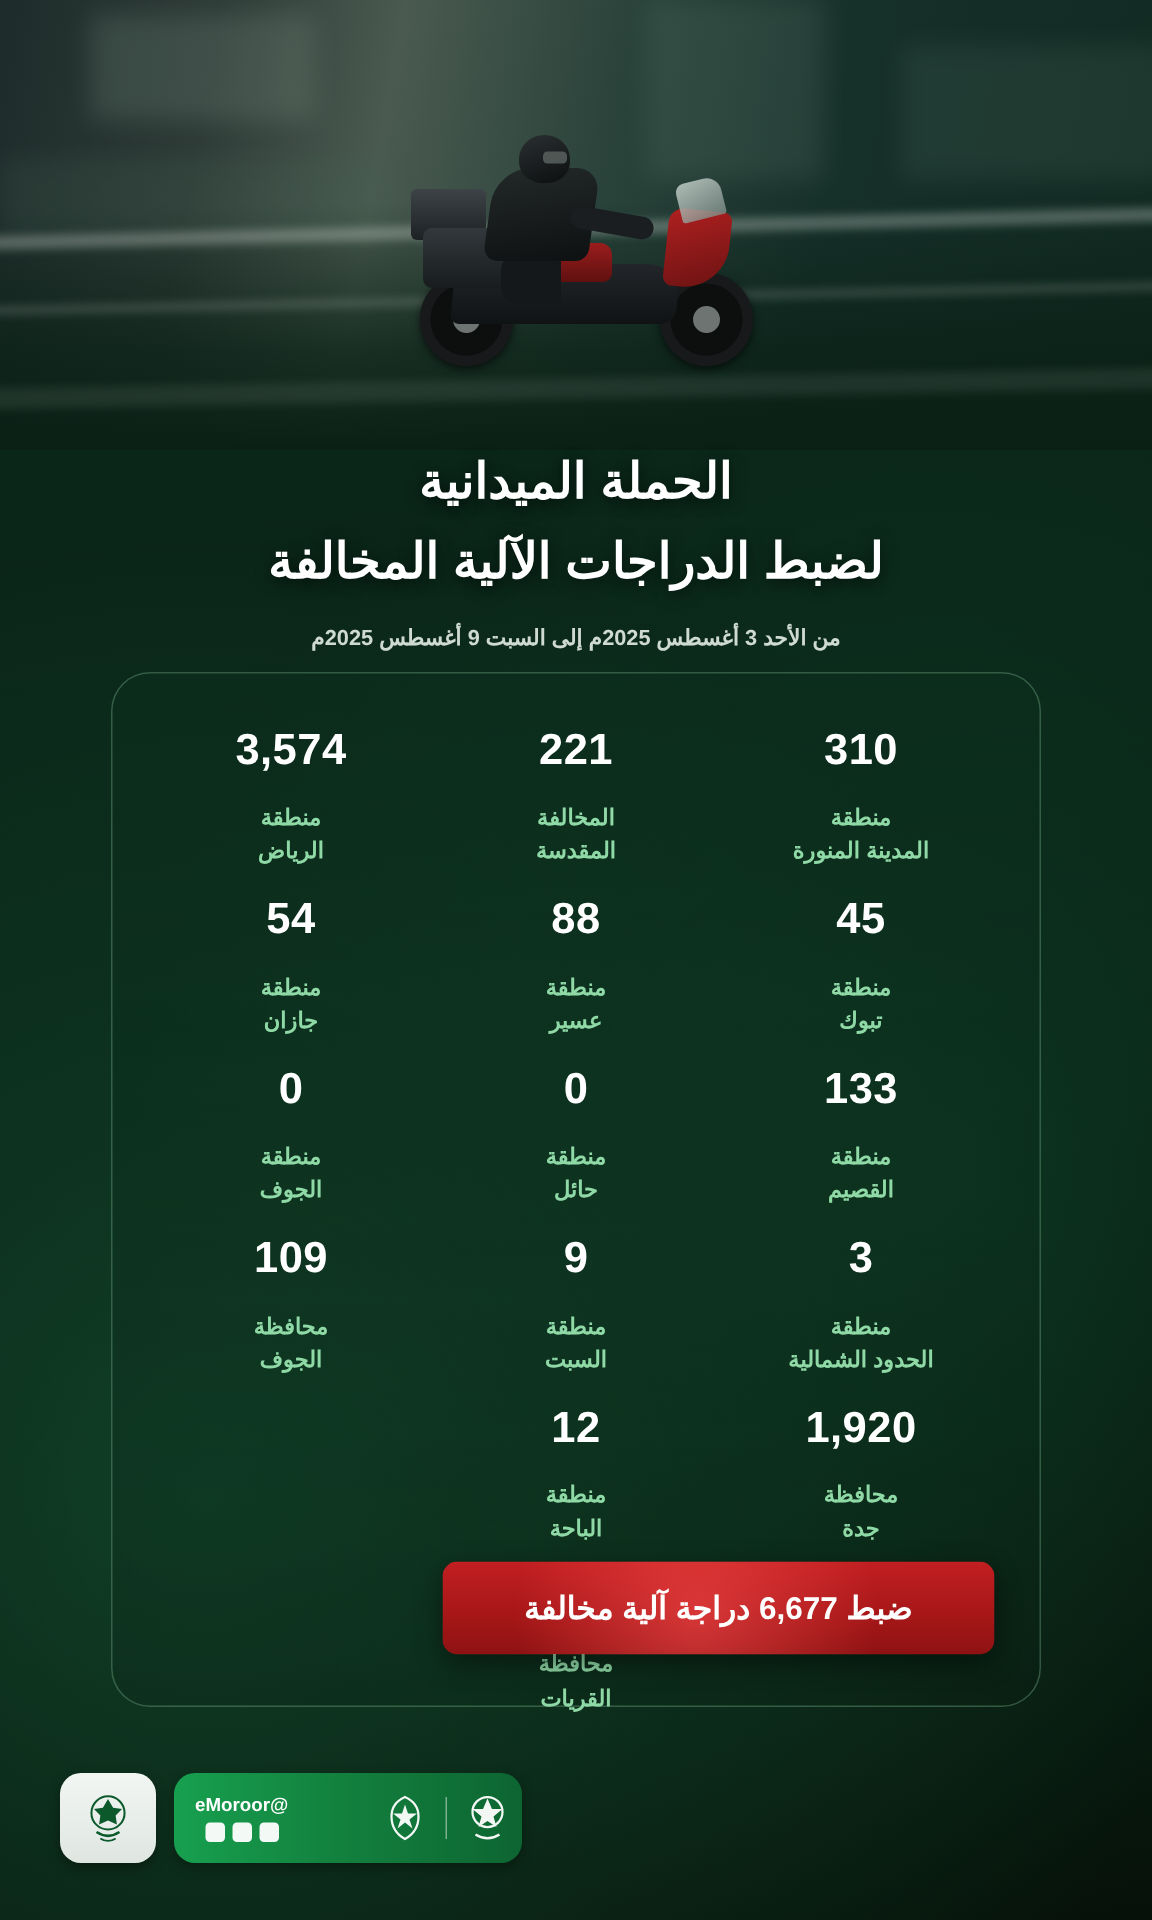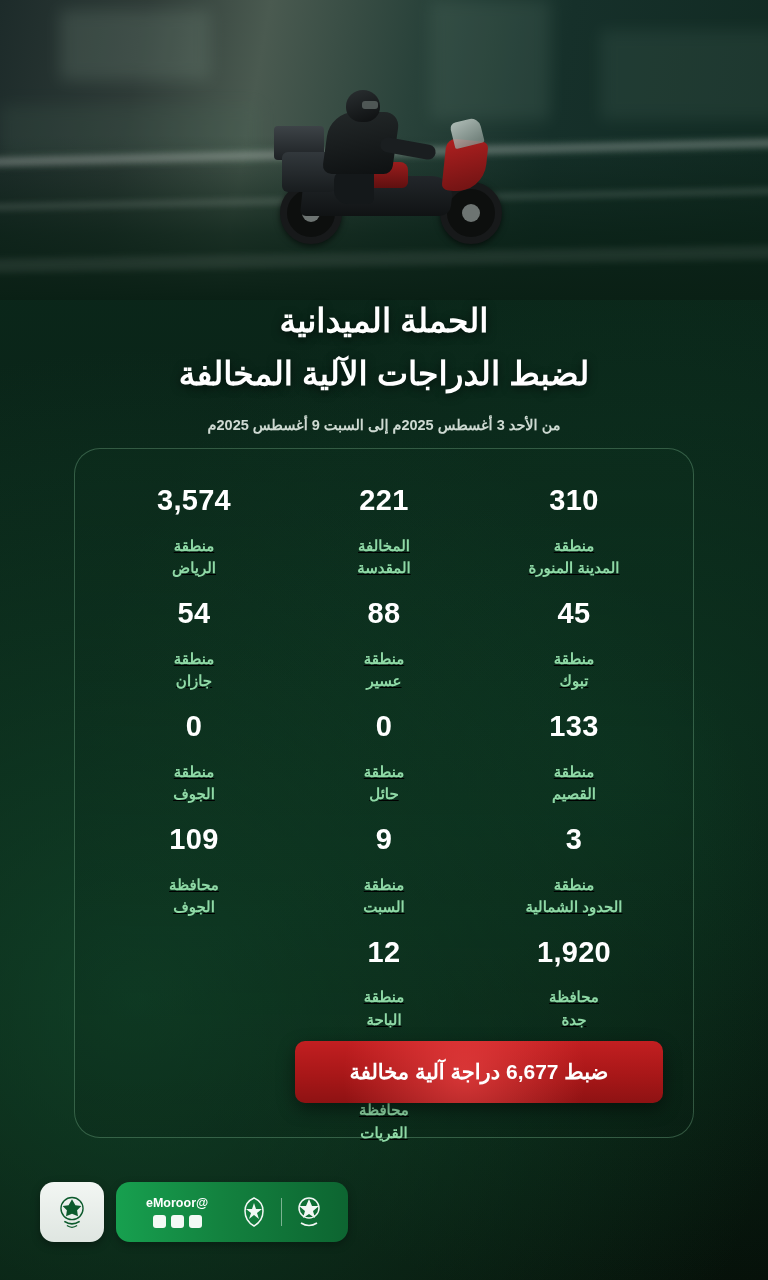--- a/index.html
+++ b/index.html
@@ -182,21 +182,20 @@
     top: 26px; left: 24px; right: 24px;
     display: grid;
     grid-template-columns: repeat(3, 1fr);
     row-gap: 0px;
   }
   .cell {
     padding: 10px 14px 8px 14px;
     min-height: 108px;
     text-align: center;
     position: relative;
-    text-decoration: underline;
   }
   .cell .num {
     font-size: 29px;
     font-weight: bold;
     color: #ffffff;
     line-height: 1.1;
     letter-spacing: .3px;
     position: relative;
     display: inline-block;
     padding: 0 6px;
@@ -248,21 +247,21 @@
     display: flex; align-items: center; justify-content: center;
     box-shadow: 0 3px 8px rgba(0,0,0,.35);
   }
   .badge-left .eagle { width: 34px; height: 38px; }
   .pill {
     position: absolute; left: 76px; top: 0;
     width: 232px; height: 60px;
     border-radius: 14px;
     background: linear-gradient(90deg, #17a04f 0%, #13823f 45%, #0d6531 100%);
     display: flex; align-items: center; justify-content: flex-start;
-    padding: 0 24px;
+    padding: 0 8px;
     box-shadow: 0 3px 8px rgba(0,0,0,.3);
   }
   .pill .logo-a, .pill .logo-b {
     width: 30px; height: 34px; opacity: .95;
   }
   .pill .vsep {
     width: 1px; height: 28px;
     background: rgba(255,255,255,.45);
     margin: 0 12px;
   }

